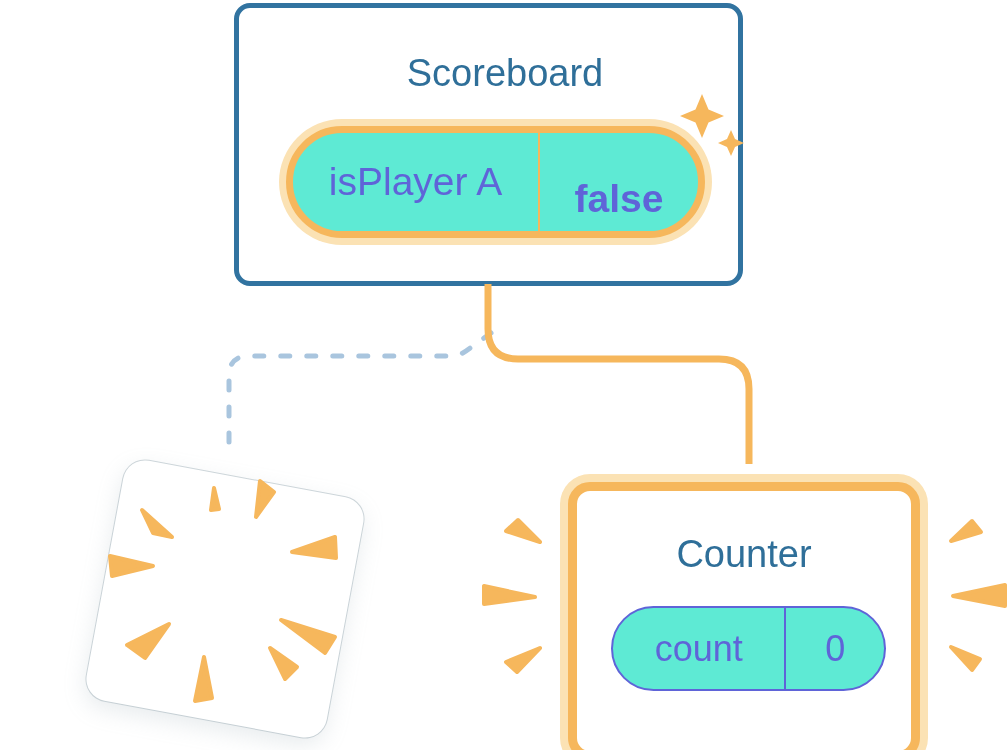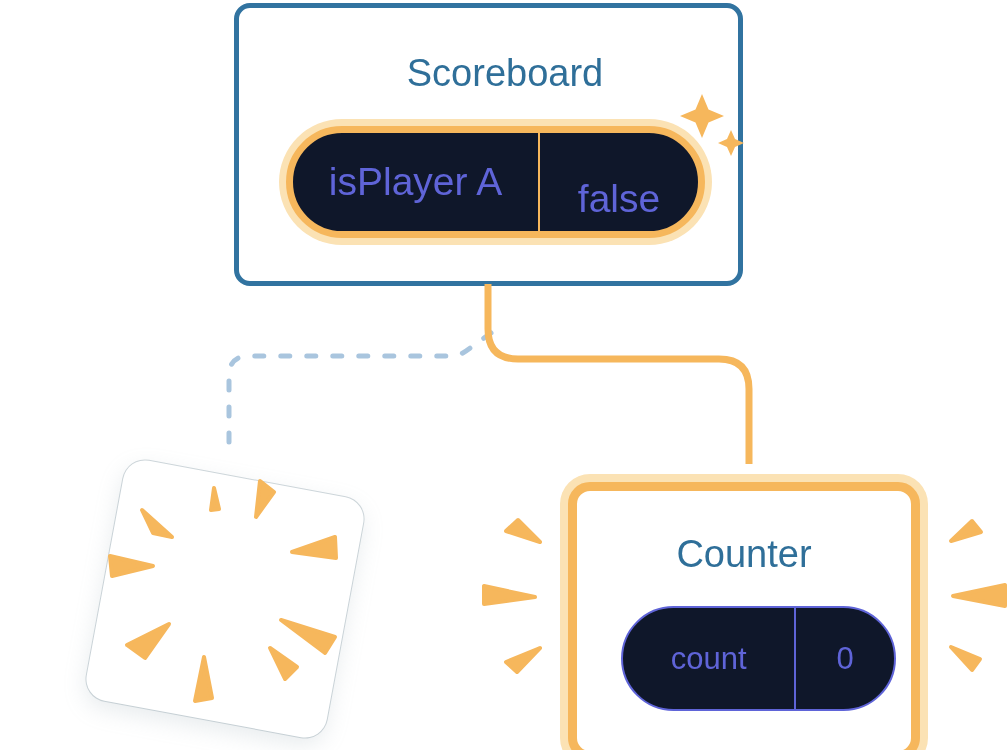--- a/index.html
+++ b/index.html
@@ -32,55 +32,55 @@
     color: #2F6F99;
     line-height: 42px;
   }
   .scoreboard-card .card-title { top: 44px; padding-left: 33px; }
   
   .pill {
     position: absolute;
     box-sizing: border-box;
     display: flex;
     align-items: stretch;
-    background: #0f172a;
+    background: #5eead4;
   }
   .pill-cell {
     display: flex;
     align-items: center;
     justify-content: center;
     box-sizing: border-box;
   }
   .scoreboard-pill {
     left: 47px; top: 118px;
     width: 419px; height: 112px;
     border: 7px solid #F6B75C;
     border-radius: 60px;
     box-shadow: 0 0 0 7px #FBE2B4;
     font-size: 39px;
     color: #5F64D8;
   }
   .scoreboard-pill .name-cell { width: 61%; border-right: 2.5px solid #F6B75C; }
-  .scoreboard-pill .value-cell { width: 39%; font-weight: 400; margin-top: 34px; }
+  .scoreboard-pill .value-cell { width: 39%; font-weight: 700; margin-top: 34px; }
   
   .counter-card {
     left: 568px; top: 458px;
     width: 352px; height: 278px;
     border: 9px solid #F6B75C;
     border-radius: 22px;
     box-shadow: 0 0 0 8px #FBE2B4;
     margin-top: 24px;
   }
   .counter-card .card-title { top: 42px; }
   .counter-pill {
-    left: 44px; top: 115px;
-    width: 275px; height: 105px;
+    left: 34px; top: 115px;
+    width: 275px; height: 85px;
     border: 2.5px solid #5F64D8;
     border-radius: 54px;
-    font-size: 31px;
+    font-size: 36px;
     color: #5F64D8;
   }
   .counter-pill .name-cell { width: 64%; border-right: 2.5px solid #5F64D8; }
   .counter-pill .value-cell { width: 36%; }
   
   .destroyed-card {
     left: 103px; top: 477px;
     width: 244px; height: 244px;
     border-radius: 22px;
     transform: rotate(10.5deg);

